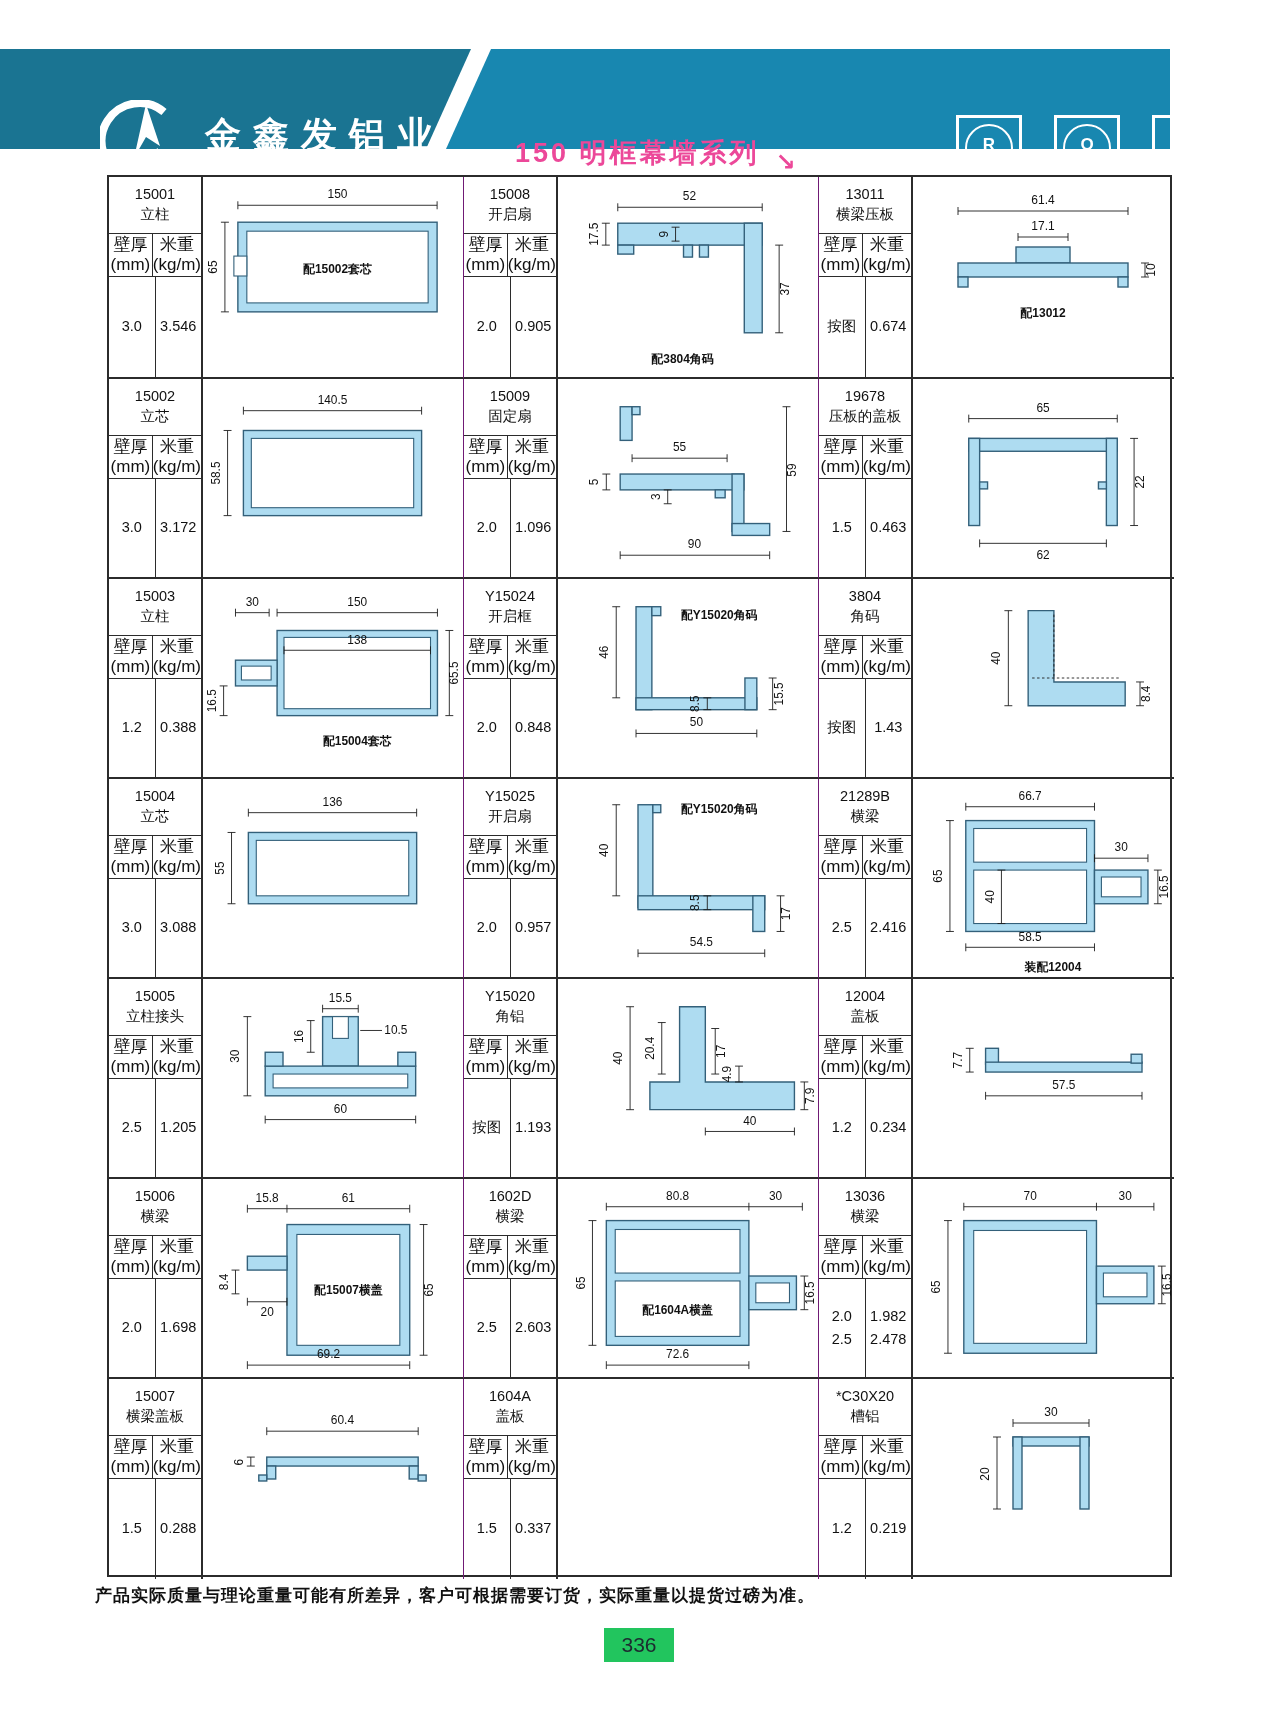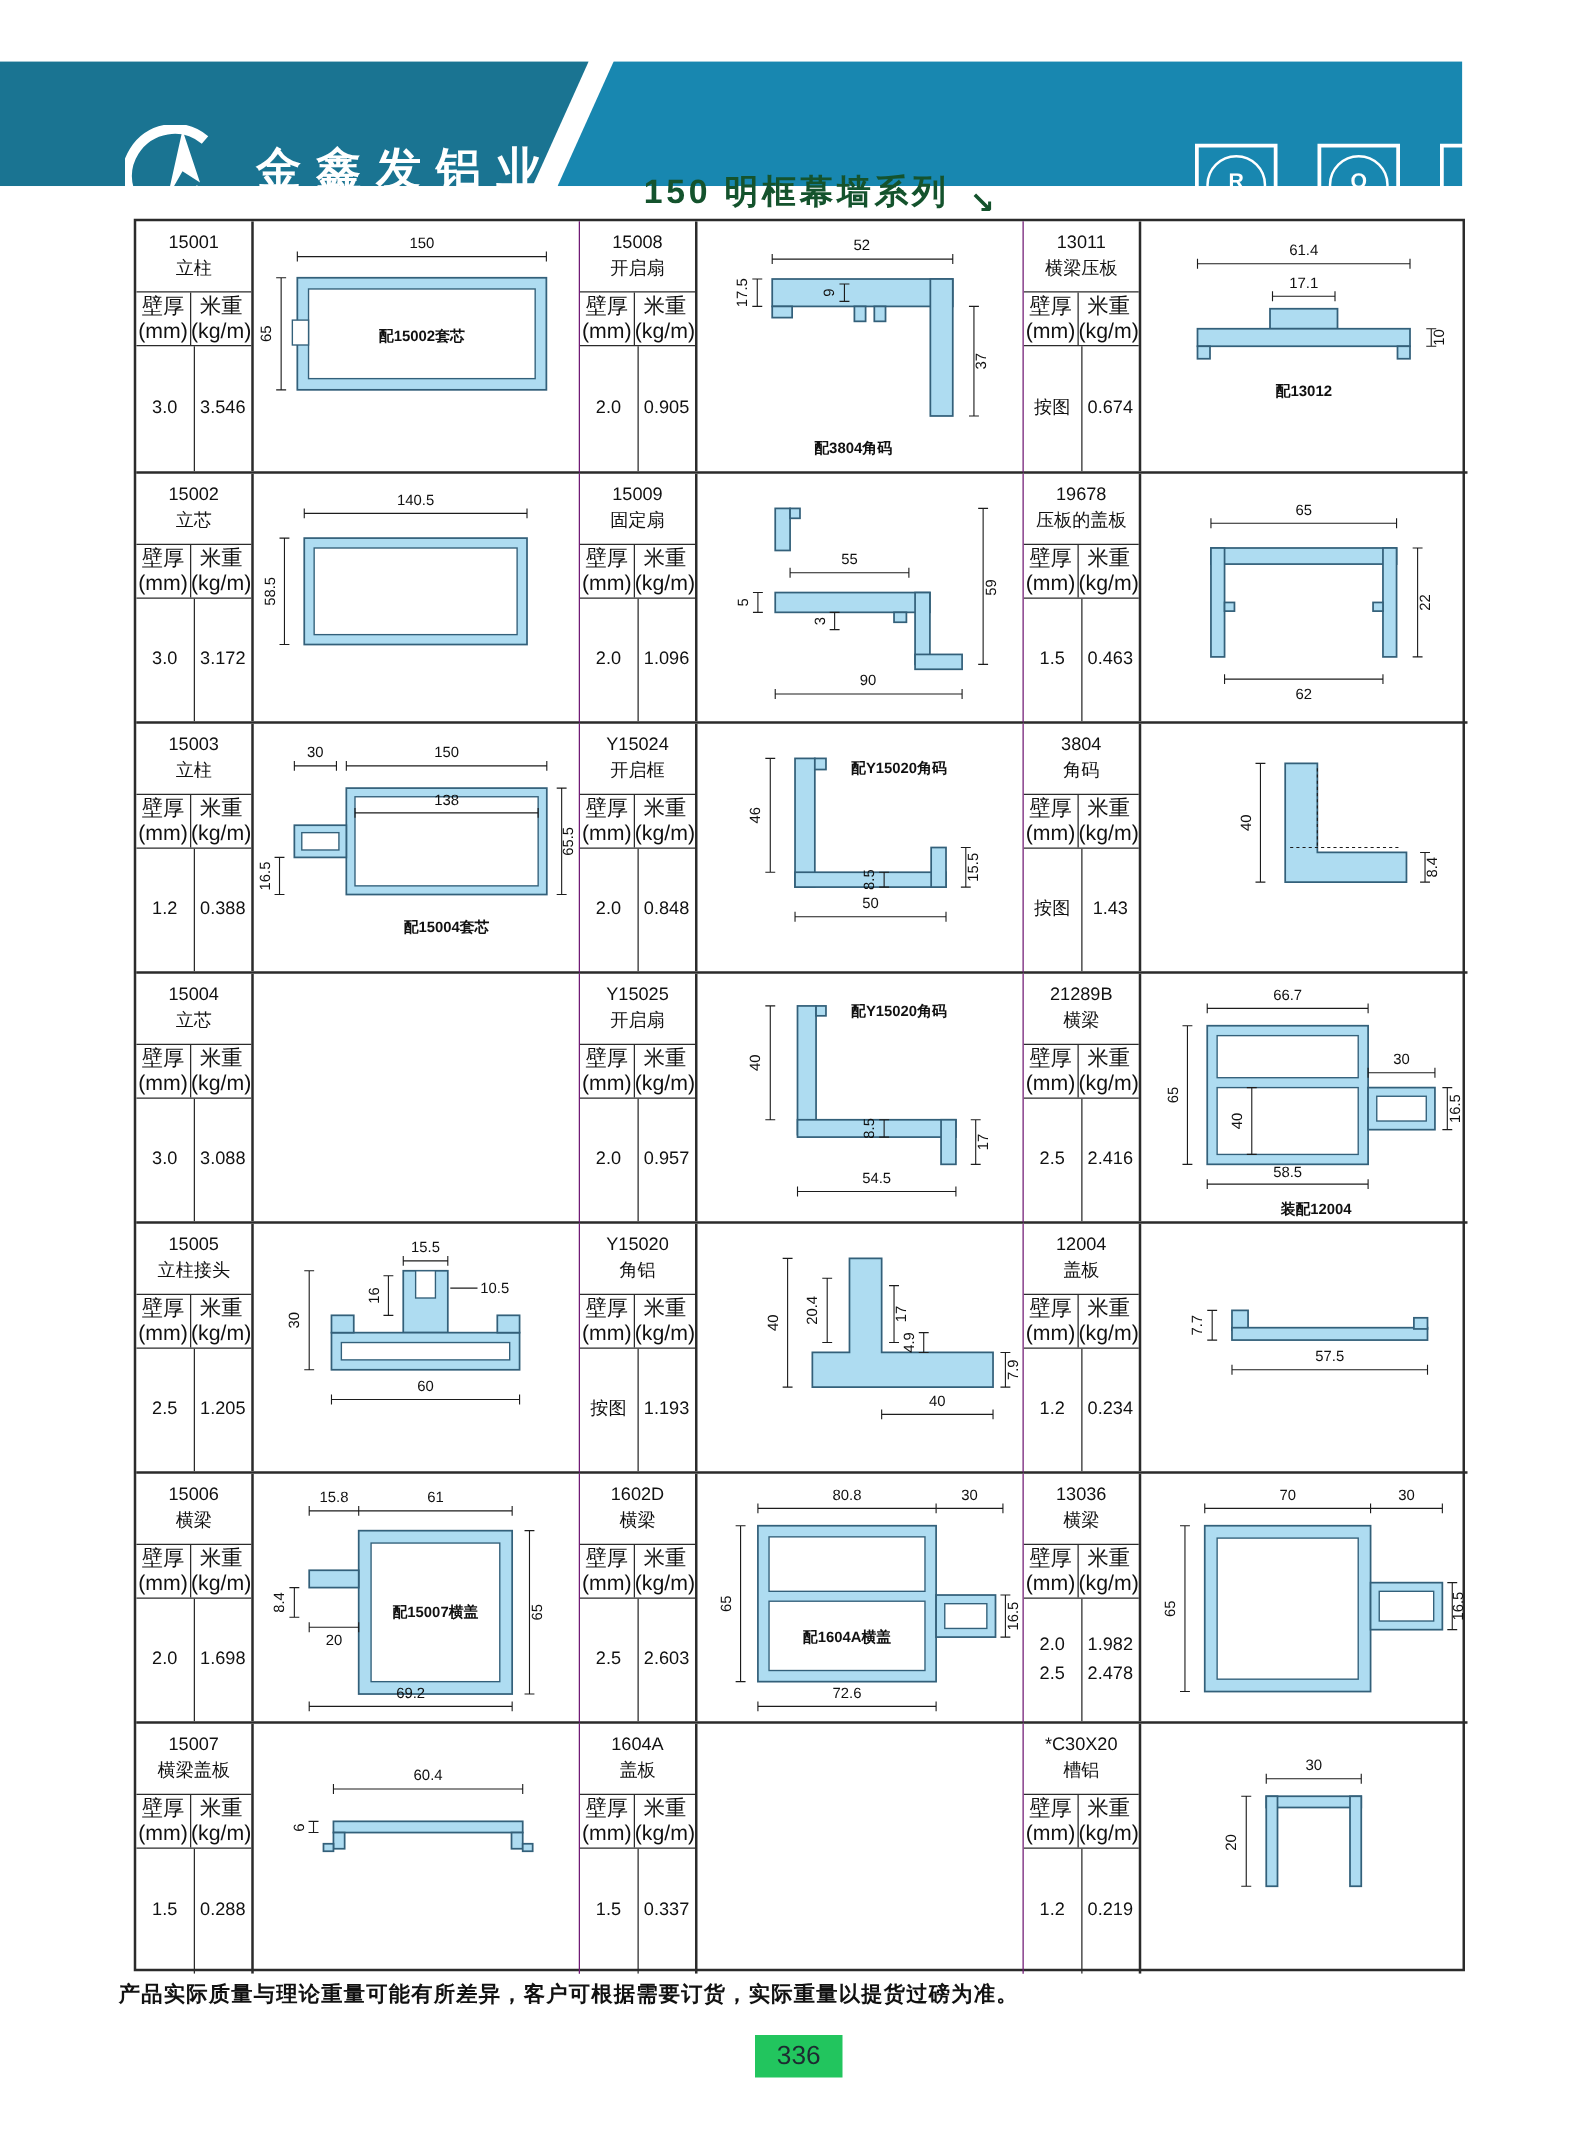--- a/index.html
+++ b/index.html
@@ -10,21 +10,21 @@
   .band{position:absolute;left:0;top:49px;width:1170px;height:100px}
   .band .dark{position:absolute;inset:0;background:#1a7492;
       clip-path:polygon(0 0,471px 0,426px 100%,0 100%)}
   .band .light{position:absolute;inset:0;background:#1887b0;
       clip-path:polygon(491px 0,100% 0,100% 100%,446px 100%)}
   .emblem{position:absolute;left:100px;top:51px;width:88px;height:88px}
   .cname{position:absolute;left:205px;top:62px;color:#fff;font-size:36px;
          font-weight:bold;letter-spacing:12px;white-space:nowrap}
   .ename{position:absolute;left:206px;top:106px;color:#fff;font-size:17px;
          font-weight:bold;letter-spacing:1.5px;white-space:nowrap}
-  .stitle{position:absolute;left:515px;top:86px;color:#14532d;font-size:27px;
+  .stitle{position:absolute;left:515px;top:86px;color:#ec4899;font-size:27px;
           font-weight:bold;letter-spacing:3px;white-space:nowrap}
   .stitle .arr{display:inline-block;margin-left:16px;transform:translateY(8px);font-size:24px}
   .badges{position:absolute;left:956px;top:66px;display:flex;gap:32px}
   .badge{width:60px;height:60px;border:3px solid #fff;display:flex;flex-direction:column;
          align-items:center;justify-content:center;color:#fff}
   .bcirc{width:44px;height:44px;border:2.5px solid #fff;border-radius:50%;display:flex;
          flex-direction:column;align-items:center;justify-content:center;line-height:1}
   .bsym{font-size:17px;font-weight:bold}
   .bcap{font-size:8px;font-weight:bold;letter-spacing:.5px}
   .badge.qs .bsym{font-size:34px;font-family:"Liberation Serif",serif;font-style:italic}
@@ -422,20 +422,30 @@
         <div>壁厚
 (mm)</div>
         <div>米重
 (kg/m)</div>
       </div>
       <div class="valbox">
         <div>3.0</div>
         <div>3.088</div>
       </div>
     </div>
+    <div class="draw">
+      <svg viewBox="0 0 261 200" preserveAspectRatio="xMidYMid meet">
+        <path class="d" d="M45 30v8M45 34h170M215 30v8"></path>
+        <text class="t" x="130" y="27">136</text>
+        <rect class="p" x="45" y="54" width="170" height="72"></rect>
+        <rect class="i" x="53" y="62" width="154" height="56"></rect>
+        <path class="d" d="M24 54h8M28 54v72M24 126h8"></path>
+        <text class="t" transform="translate(20 90) rotate(-90)">55</text>
+      </svg>
+    </div>
   </div>
 
   <div class="cell">
     <div class="info">
       <div class="idbox">
         <div>Y15025</div>
         <div>开启扇</div>
       </div>
       <div class="thbox">
         <div>壁厚

